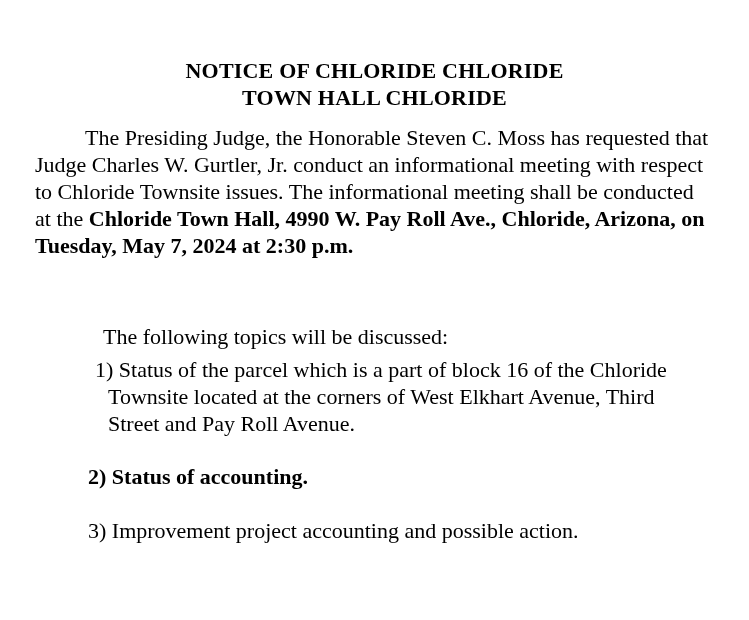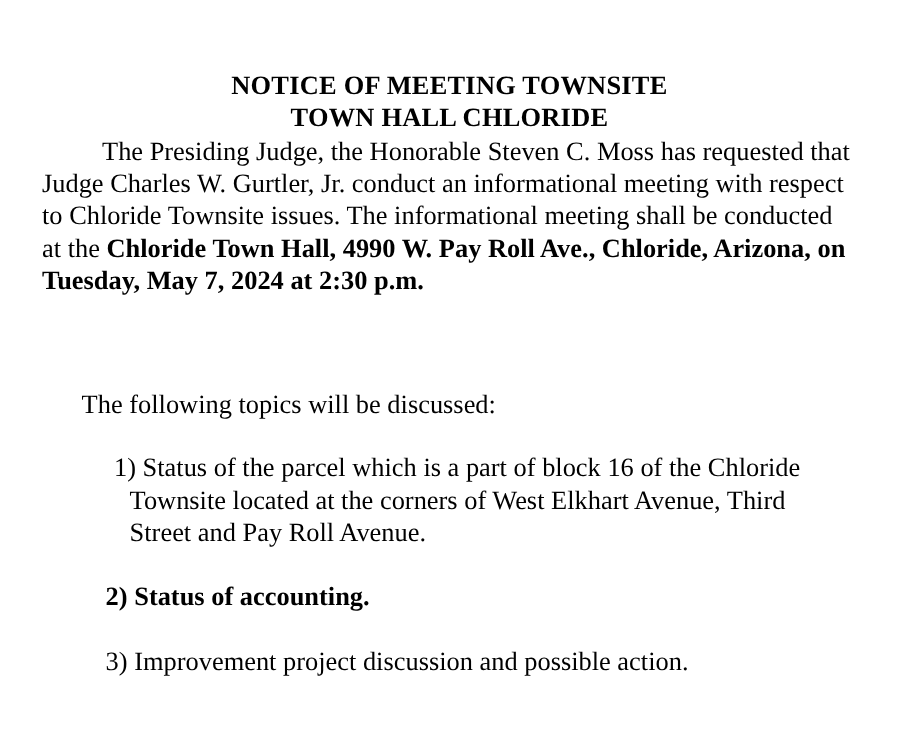--- a/index.html
+++ b/index.html
@@ -37,52 +37,52 @@
   }
   .doc-title .title-line {
     display: block;
     white-space: pre;
   }
 
   
   .body-block {
     position: absolute;
     left: 35px;
-    top: 112px;
+    top: 124px;
     width: 678px;
     font-size: 22px;
     line-height: 27px;
   }
 
   .para-lead {
     margin: 0;
     text-indent: 50px;
     text-align: left;
   }
 
   .para-lead .bold-run {
     font-weight: bold;
   }
 
   
   .para-topics {
     position: absolute;
-    left: 68px;
+    left: 103px;
     top: 323px;
     width: 620px;
     font-size: 22px;
     line-height: 27px;
     margin: 0;
   }
 
   
   .topic-list {
     position: absolute;
     left: 0;
-    top: 376px;
+    top: 356px;
     width: 749px;
     font-size: 22px;
     line-height: 27px;
   }
 
   .topic-item {
     position: relative;
     margin: 0;
   }
 
@@ -105,29 +105,29 @@
 
   .topic-marker { }
   .topic-text { }
 </style>
 </head>
 <body>
 
 <div class="page">
 
   <h1 class="doc-title">
-    <span class="title-line">NOTICE OF MEETING TOWNSITE</span>
+    <span class="title-line">NOTICE OF CHLORIDE CHLORIDE</span>
     <span class="title-line">TOWN HALL CHLORIDE</span>
   </h1>
 
   <div class="body-block">
     <p class="para-lead"><span>The Presiding Judge, the Honorable Steven C. Moss has requested that Judge Charles W. Gurtler, Jr. conduct an informational meeting with respect to Chloride Townsite issues. The informational meeting shall be conducted at the </span><span class="bold-run">Chloride Town Hall, 4990 W. Pay Roll Ave., Chloride, Arizona, on Tuesday, May 7, 2024 at 2:30 p.m.</span><span></span></p>
   </div>
 
   <p class="para-topics">The following topics will be discussed:</p>
 
   <div class="topic-list">
     <p class="topic-item item-1"><span class="topic-marker">1)</span><span class="topic-text"> Status of the parcel which is a part of block 16 of the Chloride Townsite located at the corners of West Elkhart Avenue, Third Street and Pay Roll Avenue.</span></p>
     <p class="topic-item item-2"><span class="topic-marker">2)</span><span class="topic-text"> Status of accounting.</span></p>
-    <p class="topic-item item-3"><span class="topic-marker">3)</span><span class="topic-text"> Improvement project discussion and possible action.</span></p>
+    <p class="topic-item item-3"><span class="topic-marker">3)</span><span class="topic-text"> Improvement project accounting and possible action.</span></p>
   </div>
 
 </div>
 
 </body></html>

